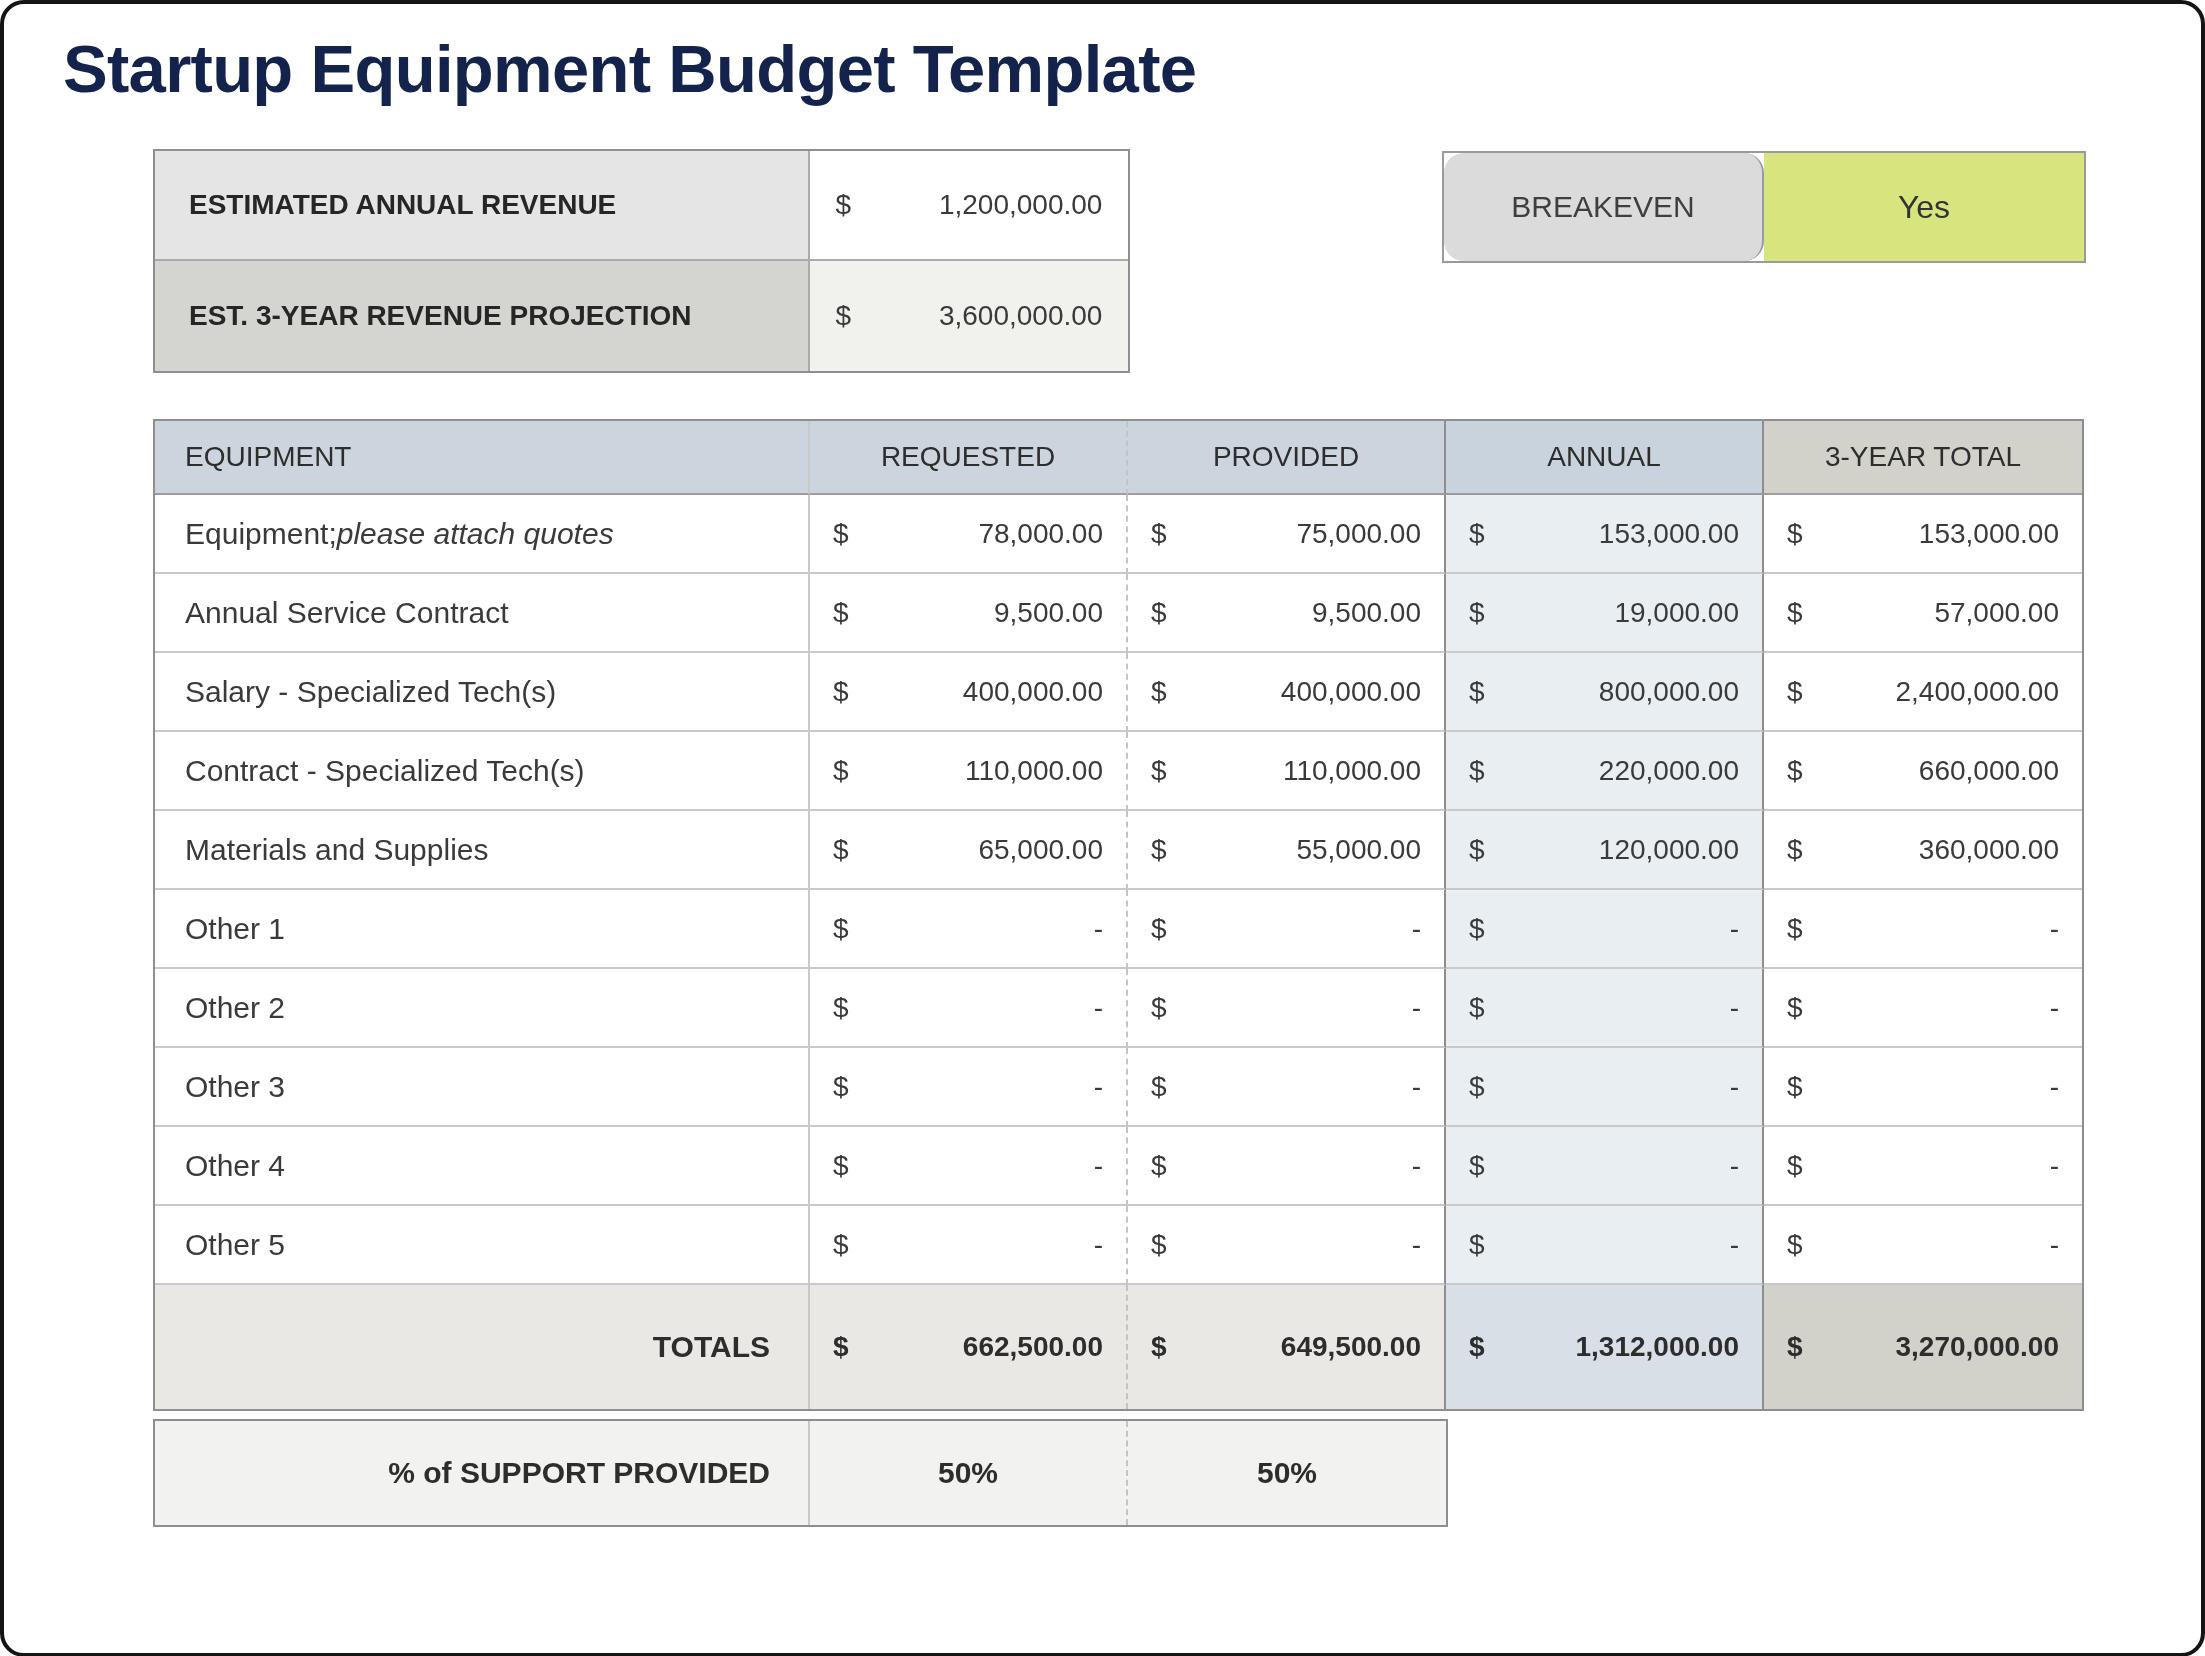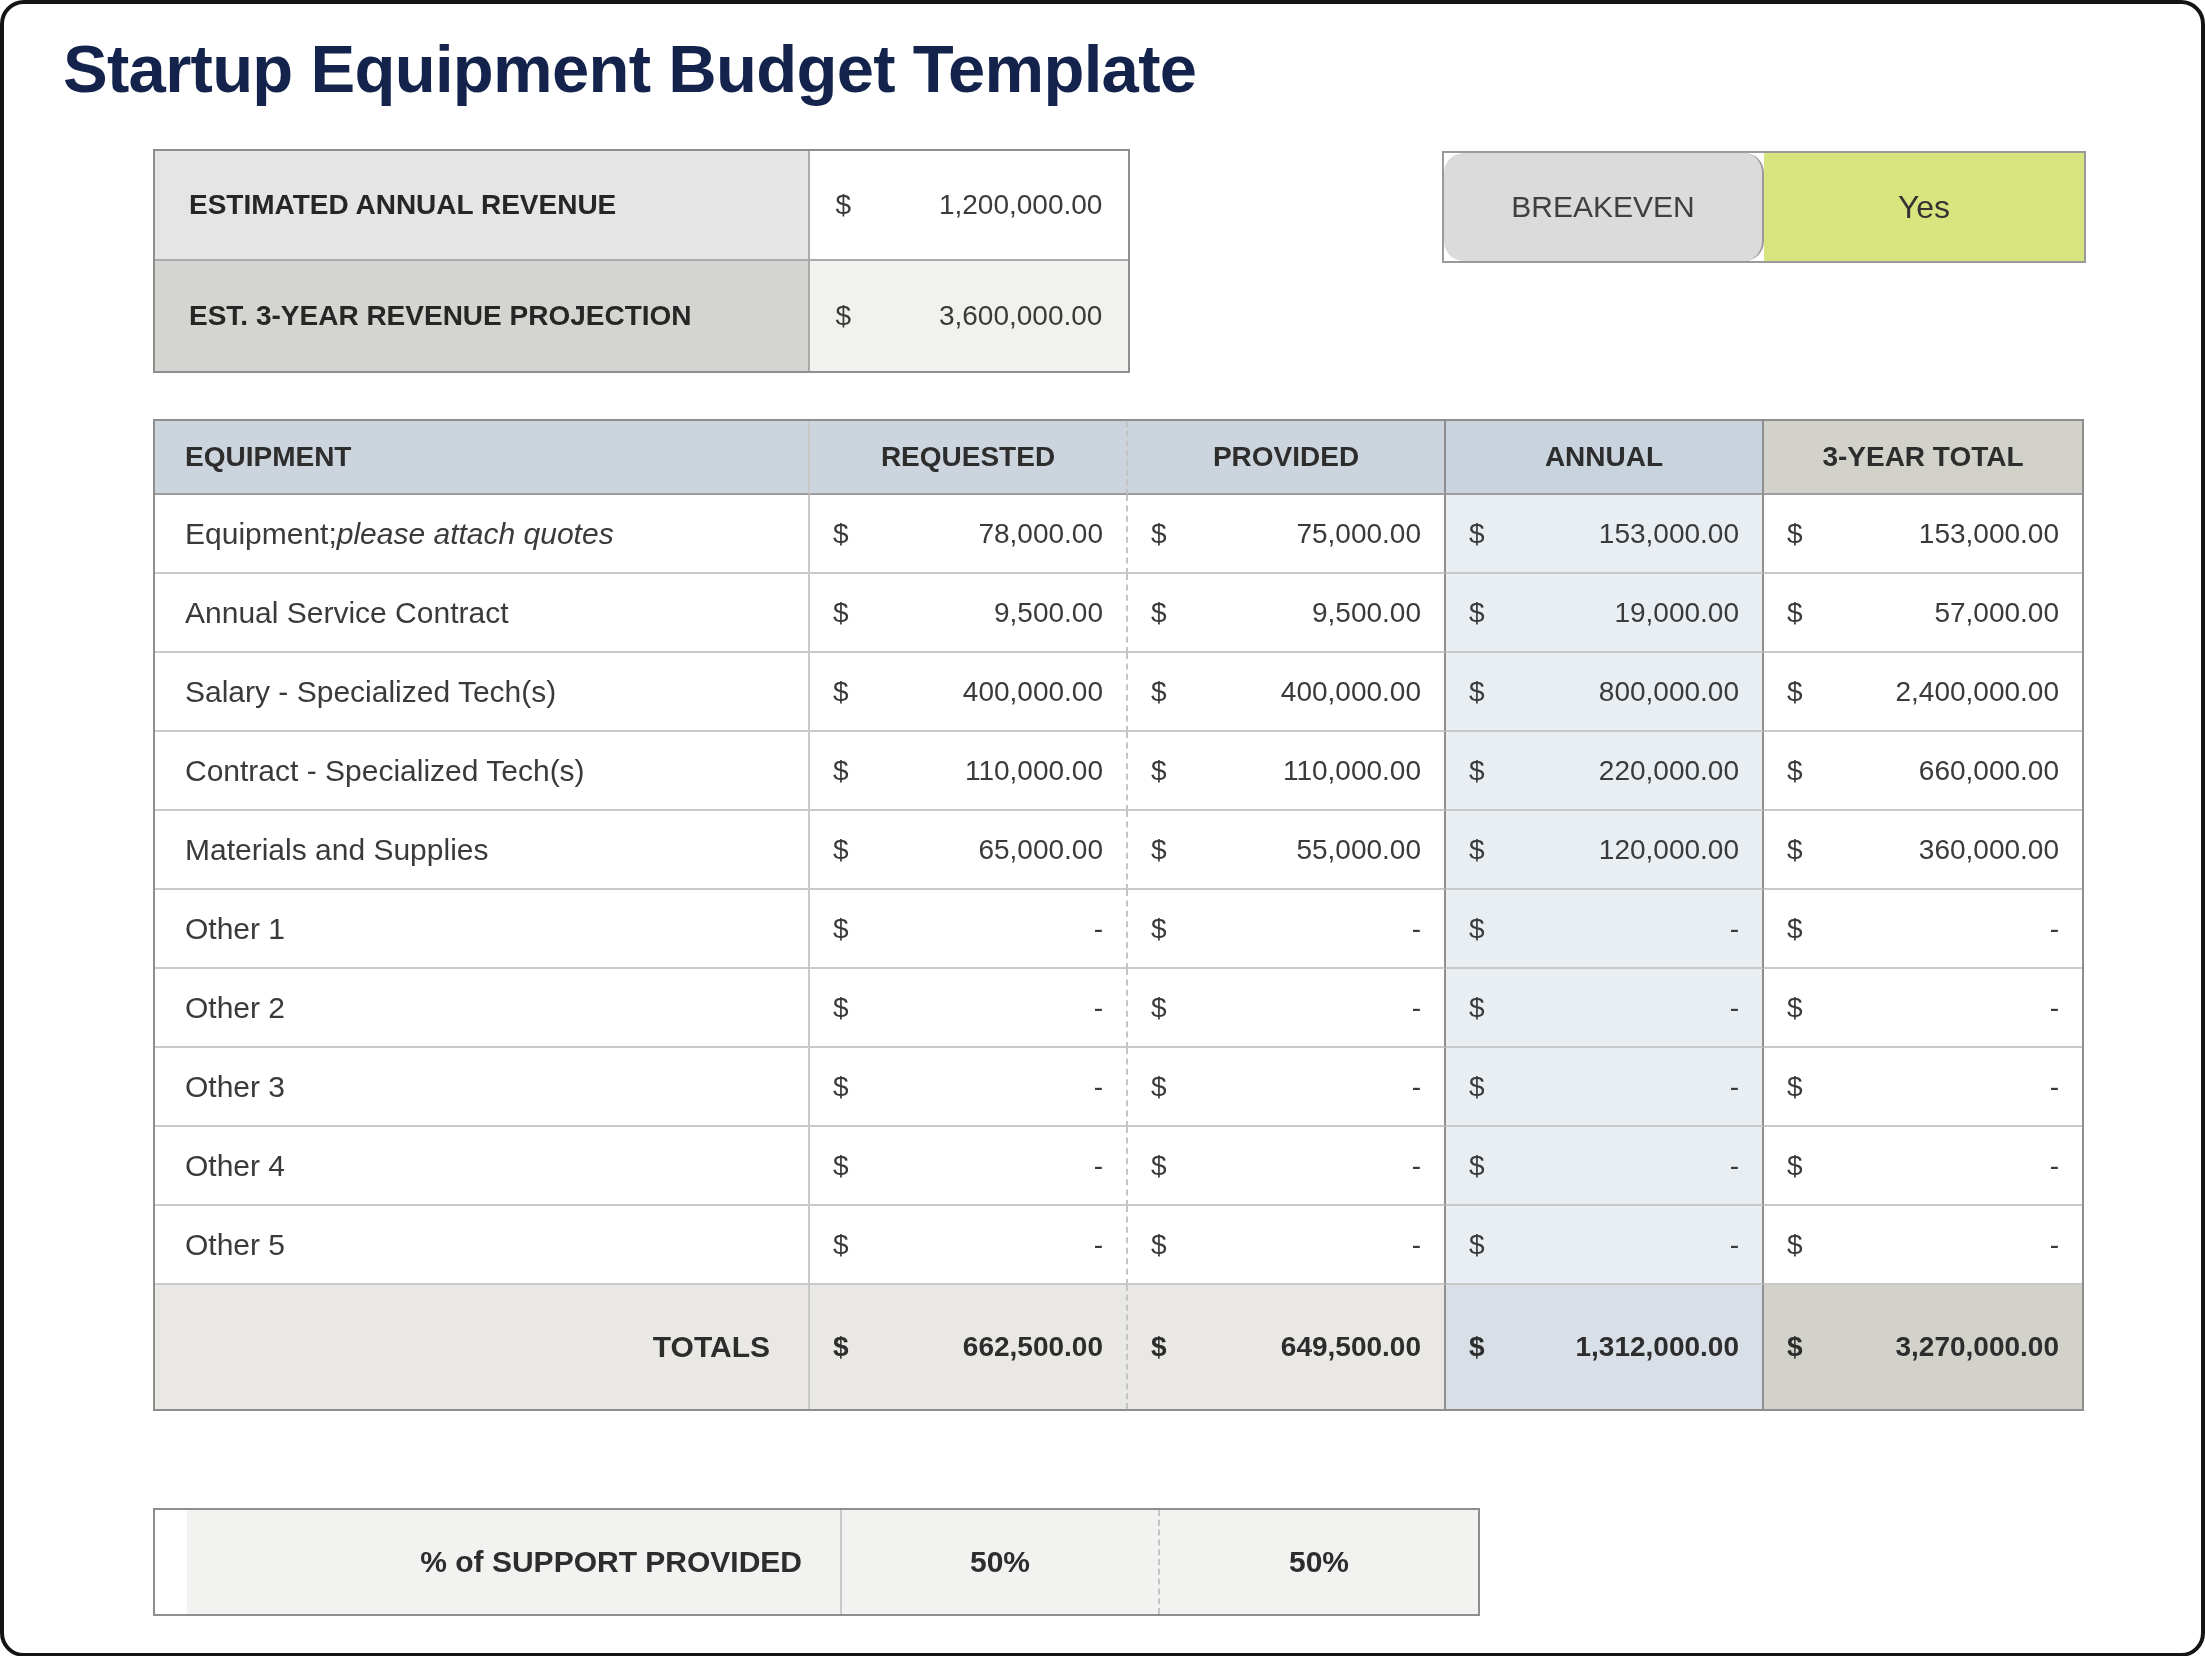--- a/index.html
+++ b/index.html
@@ -100,21 +100,21 @@
   .name { font-size: 30px; padding-left: 30px; }
   .money { justify-content: space-between; }
   .it { font-style: italic; }
   .c-req  { border-right: 2px dashed #c4c4c4; }
   .c-prov { border-right: 2px solid #8e8e8e; }
   .c-total { background: #e9eef3; border-right: 2px solid #8e8e8e; }
   .c-3yr  { border-right: none; }
 
   .head {
     height: 74px;
-    font-weight: bold;
+    font-weight: normal;
     font-size: 28px;
     color: #2d2d2d;
     justify-content: center;
     border-bottom: 2px solid #9d9d9d;
   }
   .head.name { justify-content: flex-start; }
   .head.hblue { background: #ccd5de; }
   .head.c-total { background: #c9d3dd; }
   .head.hgray { background: #d2d2cb; }
 
@@ -126,25 +126,24 @@
     color: #2d2d2d;
   }
   .tot .name { justify-content: flex-end; padding-right: 38px; font-size: 30px; }
   .tot .c-total { background: #d9dfe7; }
   .tot .c-3yr { background: #d2d2cb; }
 
   
   .sup {
     position: absolute;
     left: 149px;
-    top: 1504px;
+    top: 1415px;
     display: grid;
     grid-template-columns: 655px 318px 318px;
     border: 2px solid #8e8e8e;
-    padding-left: 32px;
   }
   .scell {
     height: 104px;
     display: flex;
     align-items: center;
     background: #f2f2f0;
     font-size: 30px;
     font-weight: bold;
     color: #2d2d2d;
   }

